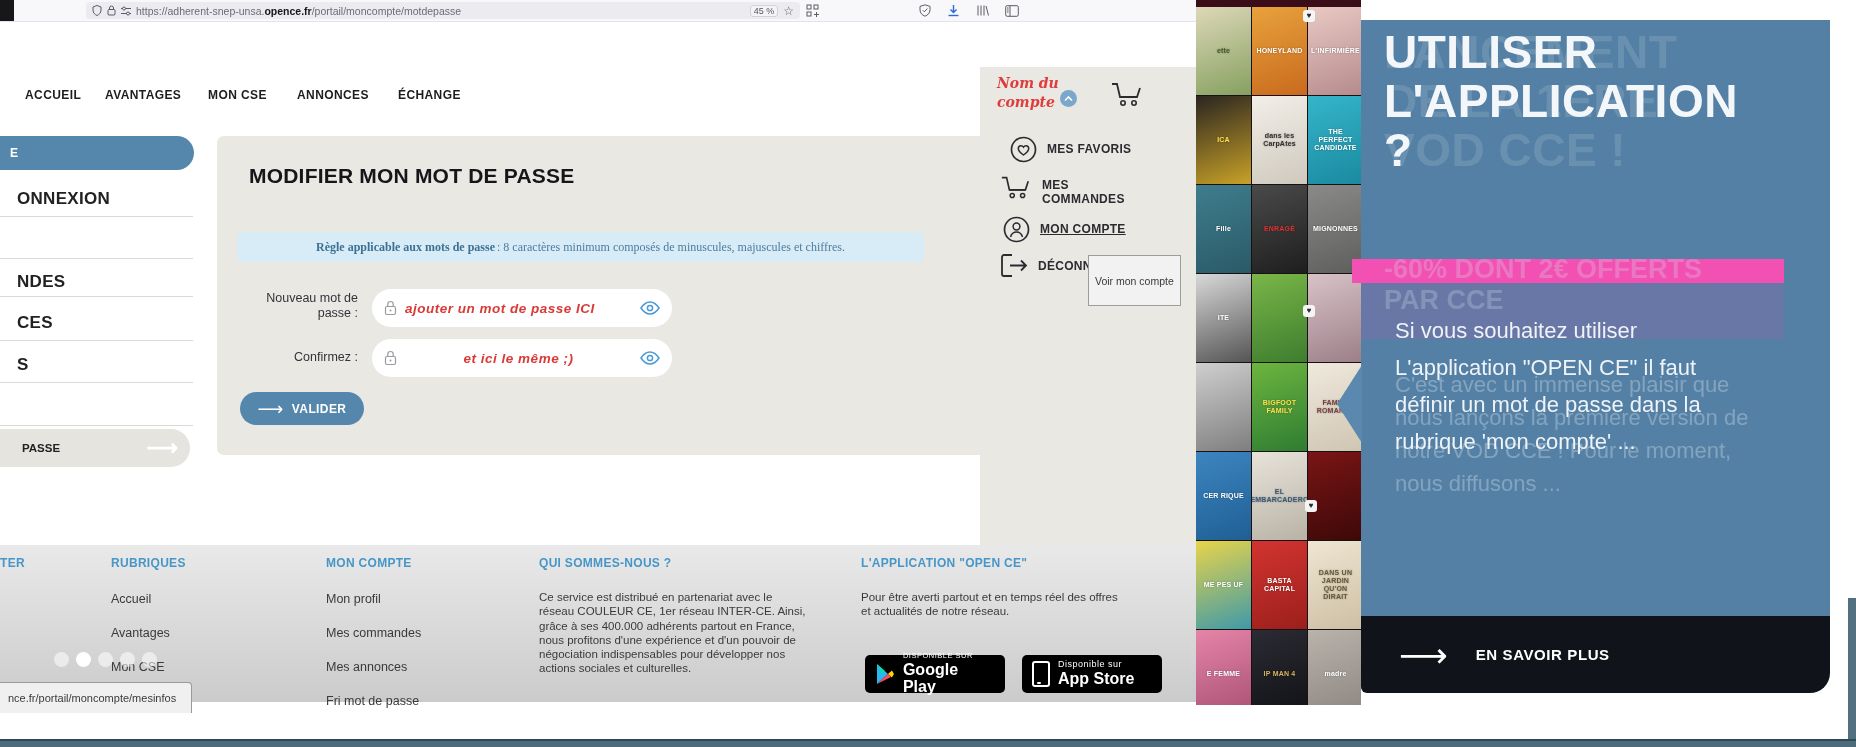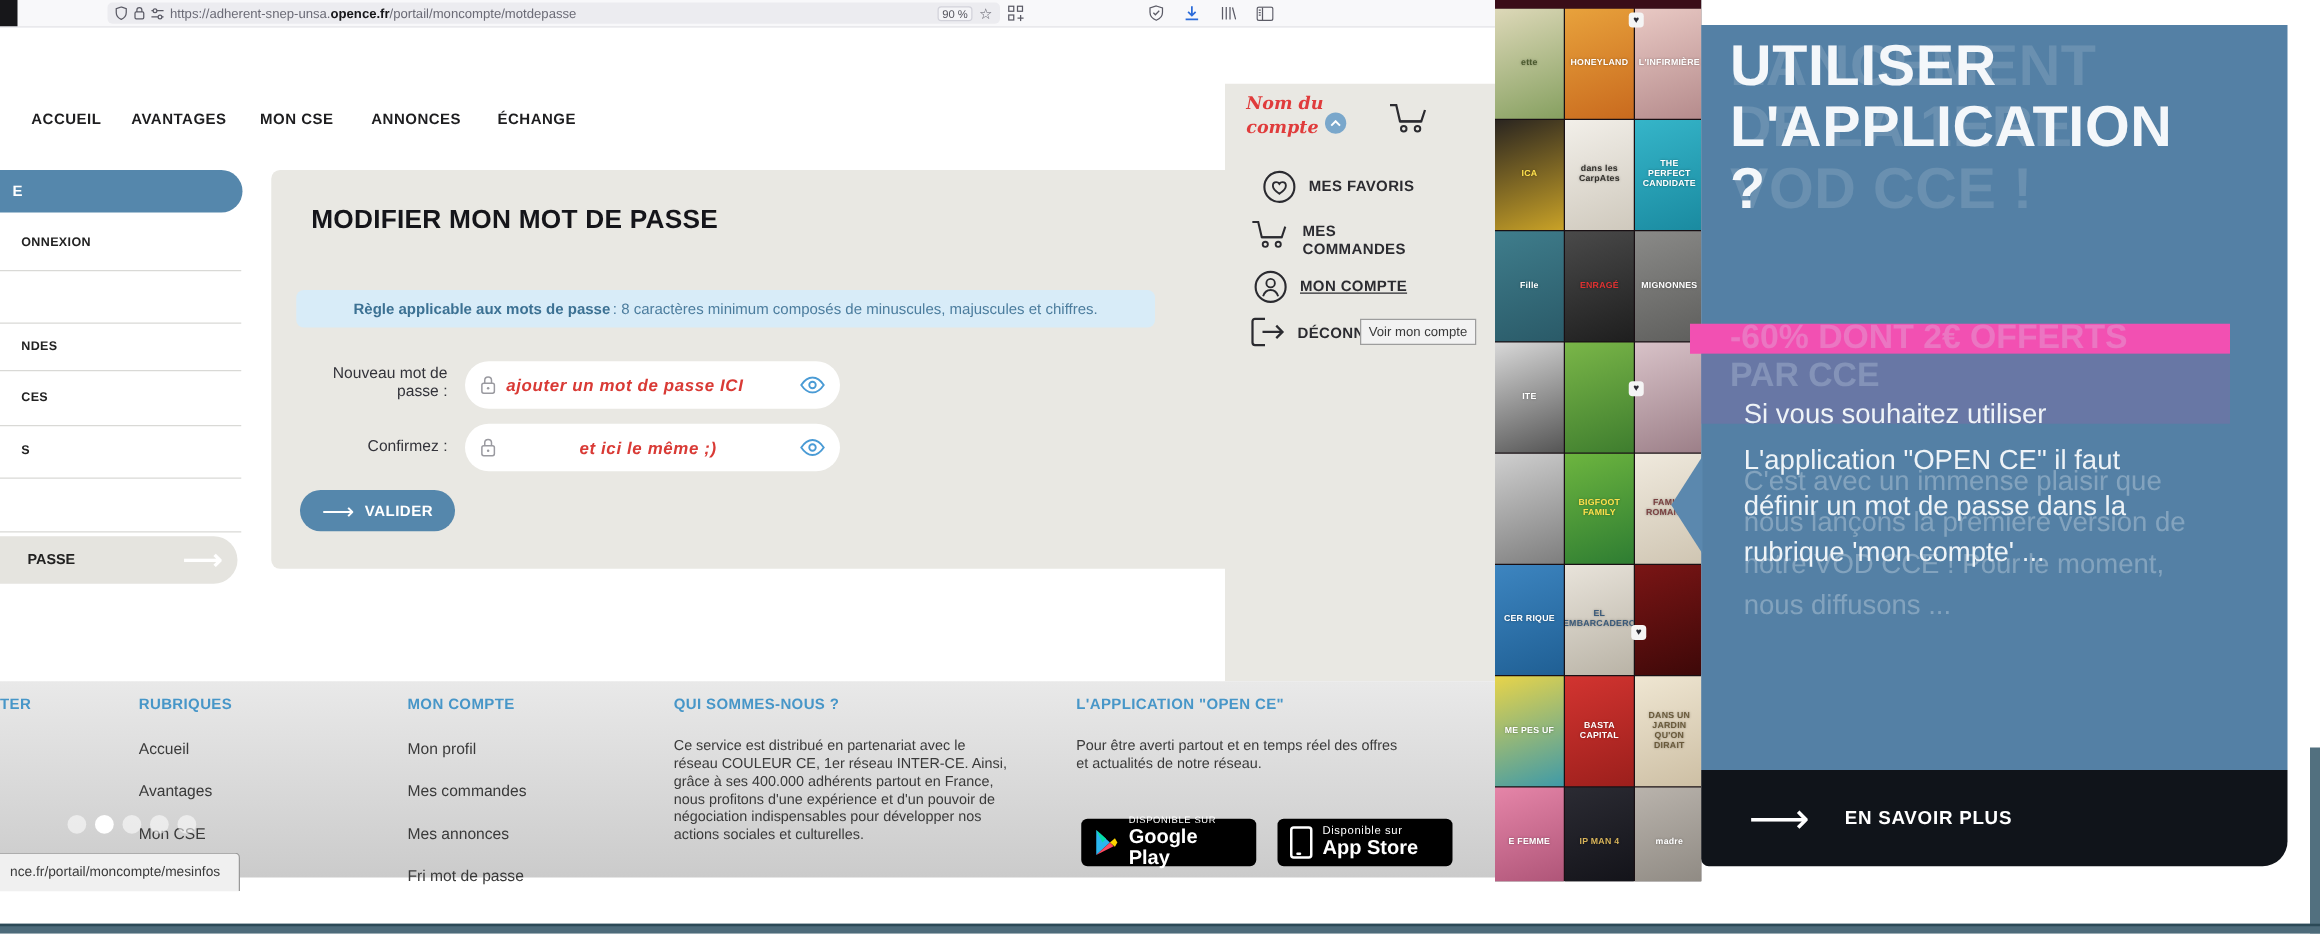--- a/index.html
+++ b/index.html
@@ -20,54 +20,54 @@
   .chromeicons{left:800px;top:2px;height:17px;display:flex;align-items:center;gap:14px;padding-left:6px;}
   .chromeicons .grp2{margin-left:86px;display:flex;gap:16px;align-items:center;}
 
   
   .nav{left:0;top:88px;width:1000px;height:18px;}
   .nav span{position:absolute;top:0;font-size:12px;font-weight:bold;color:#1d1d1f;letter-spacing:.4px;white-space:nowrap;cursor:pointer;}
 
   
   .side-pill-active{left:-30px;top:136px;width:224px;height:34px;background:#5587ac;border-radius:18px;
                     color:#fff;font-weight:bold;font-size:12px;display:flex;align-items:center;padding-left:40px;box-sizing:border-box;}
-  .side-item{position:absolute;left:17px;font-size:10px;font-weight:bold;color:#222;letter-spacing:.3px;}
+  .side-item{position:absolute;left:17px;font-size:17px;font-weight:bold;color:#222;letter-spacing:.3px;}
   .side-div{position:absolute;left:0;width:193px;height:1px;background:#d9d9d6;}
   .side-pill-passe{left:-30px;top:429px;width:220px;height:38px;background:#e5e4df;border-radius:19px;
                    display:flex;align-items:center;justify-content:space-between;padding:0 12px 0 52px;box-sizing:border-box;
                    font-size:11.5px;font-weight:bold;color:#222;}
   .side-pill-passe .arrow{color:#ffffff;font-size:22px;line-height:1;}
 
   
   .panel{left:217px;top:136px;width:937px;height:319px;background:#e9e8e3;border-radius:7px;}
   .acct-panel{left:980px;top:67px;width:216px;height:478px;background:#e9e8e3;}
   .form-title{left:249px;top:164px;font-size:21px;font-weight:800;color:#15151a;letter-spacing:.2px;}
   .rulebar{left:237px;top:232px;width:687px;height:30px;background:#d8ecf8;border-radius:6px;
-           display:flex;align-items:center;justify-content:center;font-size:12px;color:#4c7d9e;white-space:nowrap;}
+           display:flex;align-items:center;justify-content:center;font-size:12px;color:#4c7d9e;white-space:nowrap;font-family:Liberation Serif, serif;}
   .rulebar b{color:#3c7193;margin-right:2px;}
   .flabel{position:absolute;width:120px;text-align:right;font-size:12.5px;color:#33333a;white-space:pre-line;line-height:15px;}
   .pillinput{position:absolute;left:372px;width:300px;height:38px;background:#fff;border-radius:19px;
              display:flex;align-items:center;padding:12px 12px;box-sizing:border-box;gap:8px;}
   .pillinput .redtxt{flex:1;color:#d93a35;font-size:13.5px;font-style:italic;font-weight:bold;letter-spacing:.5px;white-space:nowrap;}
   .btn-valider{left:240px;top:392px;width:124px;height:33px;background:#5587ac;border-radius:17px;border:none;
                color:#fff;font-weight:bold;font-size:12px;display:flex;align-items:center;justify-content:center;gap:8px;cursor:pointer;
                font-family:"Liberation Sans",sans-serif;letter-spacing:.4px;}
   .btn-valider .arrow{font-size:18px;line-height:1;font-weight:normal;}
 
   
   .acct-name{left:997px;top:74px;width:70px;font-size:14px;font-weight:bold;font-style:italic;color:#e03c3c;
              line-height:19px;white-space:pre-line;font-family:"DejaVu Serif","Liberation Serif",serif;}
   .acct-chevron{left:1060px;top:90px;width:17px;height:17px;border-radius:50%;background:#7aa7cb;
                 display:flex;align-items:center;justify-content:center;cursor:pointer;}
   .acct-cart{left:1110px;top:80px;cursor:pointer;}
   .menu-item{position:absolute;display:flex;align-items:flex-start;gap:10px;cursor:pointer;}
   .menu-item .lbl{font-size:12px;font-weight:bold;color:#2b2b30;letter-spacing:.3px;line-height:14px;white-space:pre-line;padding-top:6px;}
   .menu-item .lbl.u{text-decoration:underline;}
   .tooltip{left:1088px;top:255px;height:19px;background:#f2f2f2;border:1px solid #9d9d9d;
-           display:flex;align-items:center;padding:0 6px;font-size:10.5px;color:#3a3a3a;white-space:nowrap;}
+           display:flex;align-items:center;padding:15px 6px;font-size:10.5px;color:#3a3a3a;white-space:nowrap;}
 
   
   .posters{left:1196px;top:0;width:165px;height:705px;background:#191014;overflow:hidden;}
   .posters-top{position:absolute;left:0;top:0;width:165px;height:7px;background:#3a0d18;}
   .tilegrid{position:absolute;left:0;top:7px;width:165px;display:grid;grid-template-columns:55px 55px 55px;grid-auto-rows:88px;gap:1px;}
   .tile{display:flex;align-items:center;justify-content:center;text-align:center;font-weight:bold;font-size:7px;
         padding:3px;box-sizing:border-box;overflow:hidden;line-height:8px;letter-spacing:.2px;text-shadow:0 0 2px rgba(0,0,0,.35);}
   .fav{position:absolute;width:12px;height:12px;background:#f5f5f5;border-radius:3px;display:flex;align-items:center;
        justify-content:center;font-size:8px;color:#2b2b33;line-height:1;}
 
@@ -125,21 +125,21 @@
       <svg width="9" height="11" viewBox="0 0 9 11">
           <rect x="1" y="4.5" width="7" height="5.5" rx="1" fill="none" stroke="#5b5b66"></rect>
           <path d="M2.5 4.5V3a2 2 0 0 1 4 0v1.5" fill="none" stroke="#5b5b66"></path>
         </svg>
       <svg width="10" height="10" viewBox="0 0 10 10">
           <path d="M0 2.5h10M0 7.5h10" stroke="#5b5b66"></path>
           <circle cx="3" cy="2.5" r="1.5" fill="#ececf0" stroke="#5b5b66"></circle>
           <circle cx="7" cy="7.5" r="1.5" fill="#ececf0" stroke="#5b5b66"></circle>
         </svg>
       <span class="urltext"><span>https://adherent-snep-unsa.</span><b>opence.fr</b><span>/portail/moncompte/motdepasse</span></span>
-      <span class="zoombadge">90 %</span>
+      <span class="zoombadge">45 %</span>
       <span class="starglyph">☆</span>
     </div>
     <div class="abs chromeicons">
       <svg width="13" height="13" viewBox="0 0 13 13">
           <rect x="1" y="1" width="4" height="4" fill="none" stroke="#5b5b66"></rect>
           <rect x="8" y="1" width="4" height="4" fill="none" stroke="#5b5b66"></rect>
           <rect x="1" y="8" width="4" height="4" fill="none" stroke="#5b5b66"></rect>
           <path d="M8 10.5h5M10.5 8v5" stroke="#5b5b66"></path>
         </svg>
       <span class="grp2">

